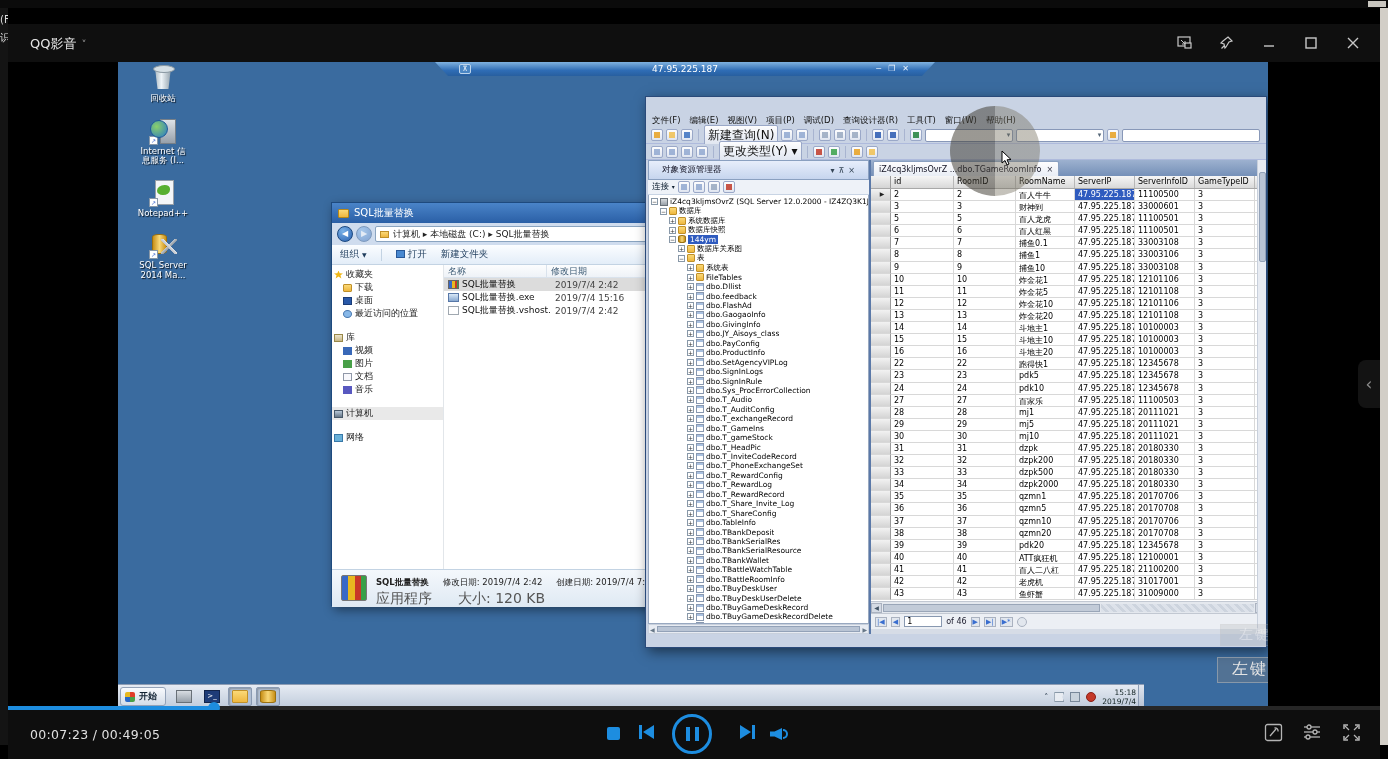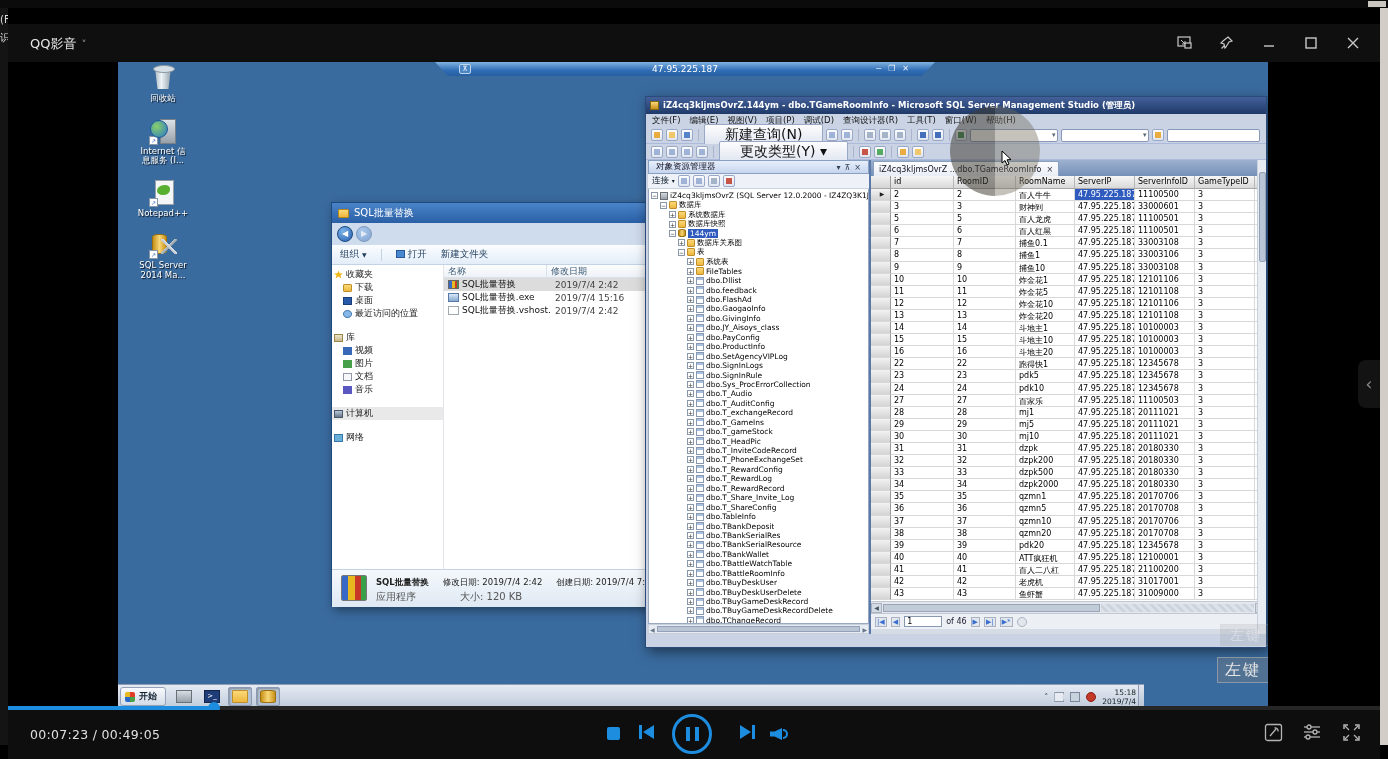--- a/index.html
+++ b/index.html
@@ -115,46 +115,46 @@
   .file-row.sel { background:#dcdcdc; }
   .file-row .fic { width:11px; height:9px; margin:0 3px 0 4px; flex:none; }
   .ic-app { background:linear-gradient(90deg,#3868c8 0 3px,#e8b820 3px 6px,#c83828 6px 8px,#38a048 8px); border:1px solid #666; }
   .ic-exe { background:linear-gradient(#d8e8f8,#88a8d0); border:1px solid #5878a8; }
   .ic-manifest { background:#fff; border:1px solid #a0a8b0; }
   .file-name { width:88px; overflow:hidden; }
   .file-date { flex:1; padding-left:5px; color:#444; }
   .ex-status { left:0; top:366px; width:100%; height:38px; background:linear-gradient(#f4f8fc,#dfe9f3); border-top:1px solid #c3d3e3; }
   .exs-icon { position:absolute; left:9px; top:5px; width:26px; height:26px; background:linear-gradient(90deg,#3868c8 0 6px,#e8b820 6px 13px,#c83828 13px 19px,#38a048 19px); border:1px solid #777; border-radius:2px; }
   .exs-l1 { position:absolute; left:44px; top:7px; font-size:8.5px; color:#222; display:flex; gap:14px; white-space:nowrap; }
-  .exs-l2 { position:absolute; left:44px; top:20px; font-size:10px; color:#555; display:flex; gap:44px; white-space:nowrap; }
+  .exs-l2 { position:absolute; left:44px; top:20px; font-size:14px; color:#555; display:flex; gap:26px; white-space:nowrap; }
 
   
   .ssms { left:527px; top:34px; width:622px; height:552px; background:#c9d3e4; border:1px solid #2a4a7a; box-shadow:3px 4px 12px rgba(0,0,0,.5); }
   .ss-title { left:0; top:0; width:100%; height:17px; background:linear-gradient(#44609a,#1f3a68); display:flex; align-items:center; gap:4px; padding-left:4px; color:#fff; font-size:8.5px; font-weight:bold; white-space:nowrap; overflow:hidden; }
   .ss-ticon { width:9px; height:9px; background:linear-gradient(#f8d878,#c89018); border:1px solid #8a6a10; flex:none; }
   .ss-menu { left:0; top:17px; width:100%; height:13px; background:#c9d3e4; display:flex; align-items:center; gap:9px; padding-left:6px; font-size:8.5px; color:#111; }
   .ss-tb1, .ss-tb2 { left:0; width:100%; background:#c9d3e4; display:flex; align-items:center; gap:3px; padding-left:5px; border-bottom:1px solid #aebadc; }
   .ss-tb1 { top:30px; height:17px; }
   .ss-tb2 { top:47px; height:16px; }
   .tbico { width:12px; height:12px; border:1px solid #9aa8c8; border-radius:2px; background:linear-gradient(#fdfdfe,#dfe5f0); position:relative; flex:none; }
   .tbico::after { content:""; position:absolute; left:2px; top:2px; right:2px; bottom:2px; background:var(--g,#6888c0); opacity:.85; }
   .tbico.g-new { --g:#e8a020; } .tbico.g-open { --g:#f0c050; } .tbico.g-save { --g:#3a70c0; }
   .tbico.g-cut { --g:#98a8c0; } .tbico.g-red { --g:#c03828; } .tbico.g-green { --g:#38a048; }
   .tbico.g-undo { --g:#2858b0; } .tbico.g-play { --g:#208038; } .tbico.g-pane { --g:#90a8d0; }
-  .tb-label { font-size:14px; color:#111; padding:1px 20px; border:1px solid transparent; white-space:nowrap;text-align:right; }
+  .tb-label { font-size:12px; color:#111; padding:1px 3px; border:1px solid transparent; white-space:nowrap;text-align:right; }
   .tb-btn { border:1px solid #9aa8c8; border-radius:2px; background:linear-gradient(#fdfdfe,#dfe5f0); }
   .tb-combo { width:88px; height:13px; background:#fff; border:1px solid #8898b8; border-radius:2px; position:relative; flex:none; }
   .tb-combo::after { content:"▾"; position:absolute; right:2px; top:1px; font-size:7px; color:#567; }
   .tb-wide { flex:1; height:13px; margin-right:6px; background:#fff; border:1px solid #8898b8; border-radius:2px; }
   .vsep { width:1px; height:12px; background:#a8b4d0; margin:0 2px; flex:none; }
 
   .ss-body { left:2px; top:63px; width:618px; height:474px; background:#5b79a8; display:flex; gap:2px; }
   
   .oe { width:221px; height:100%; background:#eef2f8; display:flex; flex-direction:column; }
-  .oe-head { height:14px; background:linear-gradient(#e7eefb,#c6d5ee); border:1px solid #8aa0c0; display:flex; align-items:center; font-size:8.5px; color:#112; padding:0 7px; }
+  .oe-head { height:20px; background:linear-gradient(#e7eefb,#c6d5ee); border:1px solid #8aa0c0; display:flex; align-items:center; font-size:8.5px; color:#112; padding:0 13px; }
   .oe-head .sp { flex:1; }
   .oe-hbtn { font-size:8px; color:#345; margin-left:4px; }
   .oe-tools { height:15px; background:#eef2f8; border-bottom:1px solid #c8d4e4; display:flex; align-items:center; gap:3px; padding-left:4px; font-size:8.5px; color:#123; }
   .oe-tree { flex:1; background:#fff; border:1px solid #98a8c0; border-top:none; overflow:hidden; position:relative; padding-top:2px; }
   .tree-item { display:flex; align-items:center; height:9.45px; font-size:7.5px; color:#000; white-space:nowrap; }
   .exp { width:7px; height:7px; flex:none; border:1px solid #8898a8; background:#fff; font-size:6px; line-height:5px; text-align:center; color:#333; margin-right:2px; }
   .exp:empty { visibility:hidden; }
   .tic { width:8px; height:8px; flex:none; margin-right:2px; }
   .ic-server { background:linear-gradient(#d8dce0,#98a0a8); border:1px solid #687078; }
   .ic-db { background:linear-gradient(90deg,#c89018,#f8d878 50%,#c89018); border-radius:4px/2px; border:1px solid #9a7010; }
@@ -208,21 +208,21 @@
   .t-chev { font-size:8px; color:#345; }
   .t-flag { background:#e8ecf2; border:1px solid #8898a8; clip-path:polygon(0 0,100% 0,80% 50%,100% 100%,0 100%,0 0); }
   .t-net { background:#c8d2dc; border:1px solid #78889a; }
   .t-red { background:#c43828; border-radius:50%; border:1px solid #8a2018; }
   .t-clock { font-size:7.5px; line-height:9px; color:#122; text-align:right; }
   .show-desk { position:absolute; right:0; top:0; width:6px; height:24px; background:linear-gradient(#dfe5ee,#b4c0d2); border-left:1px solid #8c9cb4; }
 
   
   .spot { left:832px; top:44px; width:90px; height:90px; border-radius:50%; background:linear-gradient(90deg,rgba(62,58,48,.52) 50%,rgba(116,110,92,.42) 50%); }
   .cursor { left:883px; top:88px; width:11px; height:16px; }
-  .clabel { width:52px; height:26px; background:rgba(130,130,130,.35); border:1px solid rgba(190,190,190,.5); color:#e4e4e4; font-size:16px; line-height:24px; text-align:center; letter-spacing:2px; }
+  .clabel { width:52px; height:26px; background:rgba(130,130,130,.35); border:1px solid rgba(190,190,190,.5); color:#e4e4e4; font-size:16px; line-height:24px; text-align:right; letter-spacing:2px;font-family:Liberation Mono, monospace; }
   .clabel.faint { opacity:.45; height:22px; font-size:14px; line-height:20px; }
 </style>
 </head>
 <body>
 
 <div id="stage">
 
   <div class="abs bg-top"></div>
   <div class="abs bg-top-scroll"></div>
   <div class="abs bg-left">
@@ -316,20 +316,24 @@
           </div>
 
         <div class="abs explorer">
           <div class="abs ex-title">
             <span class="ex-ticon"></span>
             <span>SQL批量替换</span>
           </div>
           <div class="abs ex-addr">
             <span class="nav-circle">◀</span>
             <span class="nav-circle dim">▶</span>
+            <span class="addr-field">
+              <span class="addr-folder"></span>
+              <span>计算机 ▸ 本地磁盘 (C:) ▸ SQL批量替换</span>
+            </span>
           </div>
           <div class="abs ex-toolbar">
             <span>
               <span>组织</span>
               <span style="font-size:6px">▼</span>
             </span>
             <span class="tb-sep"></span>
             <span><span class="tb-open-ic"></span><span>打开</span></span>
             <span>新建文件夹</span>
           </div>
@@ -437,24 +441,20 @@
               <span>创建日期: 2019/7/4 7:52</span>
             </span>
             <span class="exs-l2">
               <span>应用程序</span>
               <span>大小: 120 KB</span>
             </span>
           </div>
         </div>
 
         <div class="abs ssms">
-          <div class="abs ss-title">
-            <span class="ss-ticon"></span>
-            <span>iZ4cq3kljmsOvrZ.144ym - dbo.TGameRoomInfo - Microsoft SQL Server Management Studio (管理员)</span>
-          </div>
           <div class="abs ss-menu">
 
               <span>文件(F)</span>
 
               <span>编辑(E)</span>
 
               <span>视图(V)</span>
 
               <span>项目(P)</span>
 

